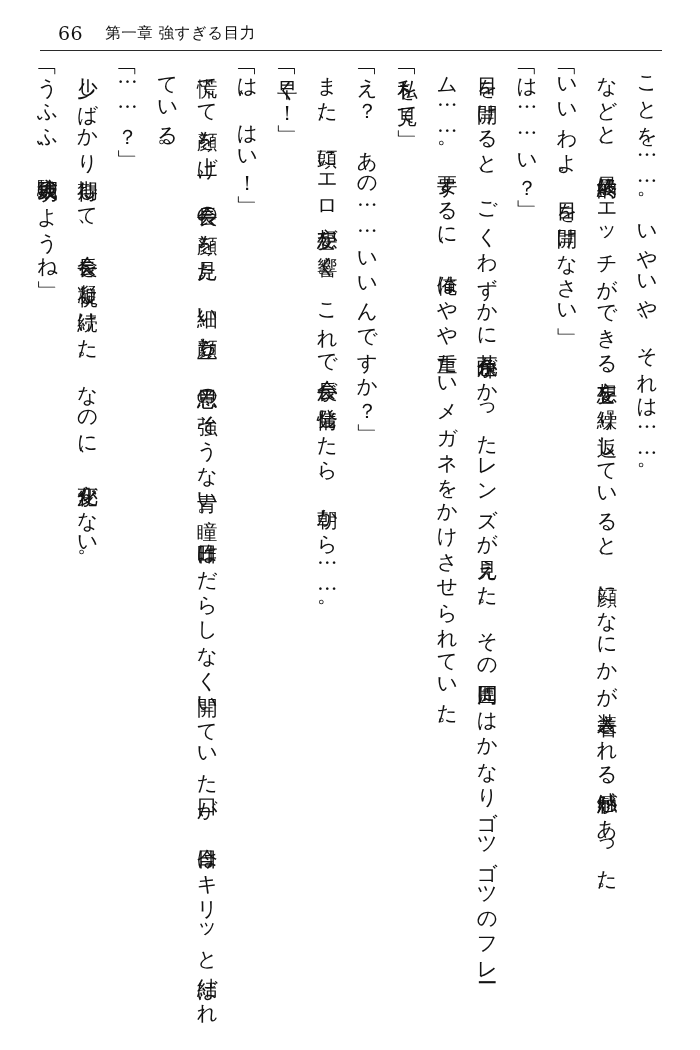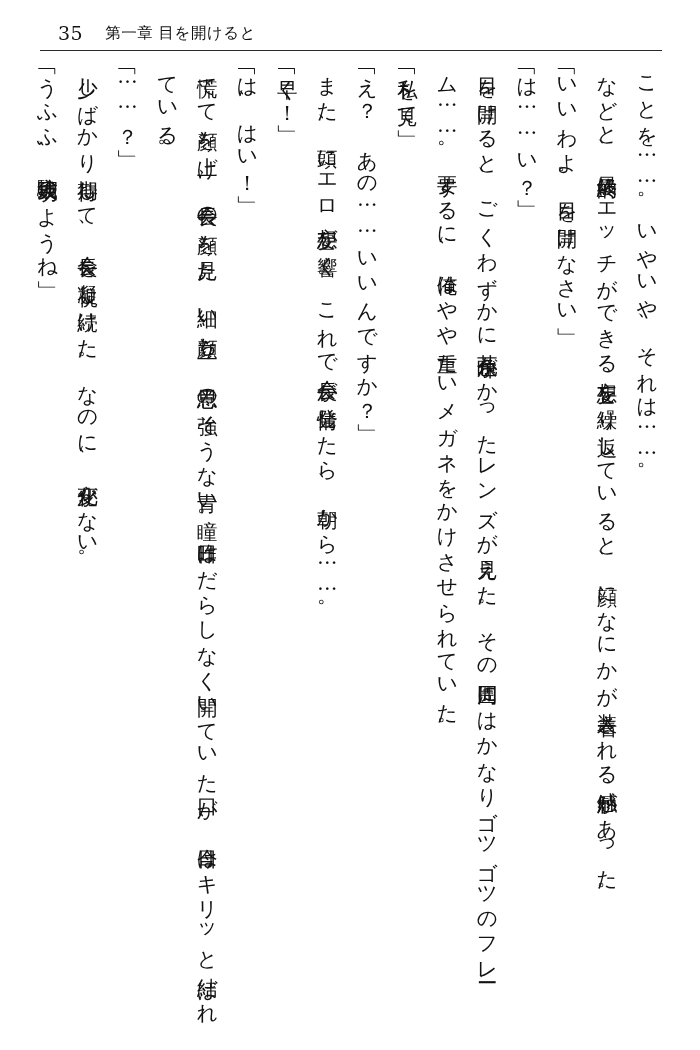--- a/index.html
+++ b/index.html
@@ -80,22 +80,22 @@
     white-space: pre-wrap;
     text-align: start;
   }
 </style>
 </head>
 <body>
 
 <div class="page">
 
   <div class="header">
-    <span class="page-number">35</span>
-    <span class="chapter-title">第一章 目を開けると</span>
+    <span class="page-number">66</span>
+    <span class="chapter-title">第一章 強すぎる目力</span>
   </div>
 
   <div class="rule"></div>
 
   <div class="body-area">
     <div class="vtext">ことを……。いやいや、それは……。
 などと、最終的にエッチができる妄想を繰り返していると、顔になにかが装着される感触があった。
 「いいわよ。目を開けなさい」
 「は……い？」
 目を開けると、ごくわずかに茶色味がかったレンズが見えた。その周囲にはかなりゴツゴツのフレーム……。要するに、俺はやや重たいメガネをかけさせられていた。

